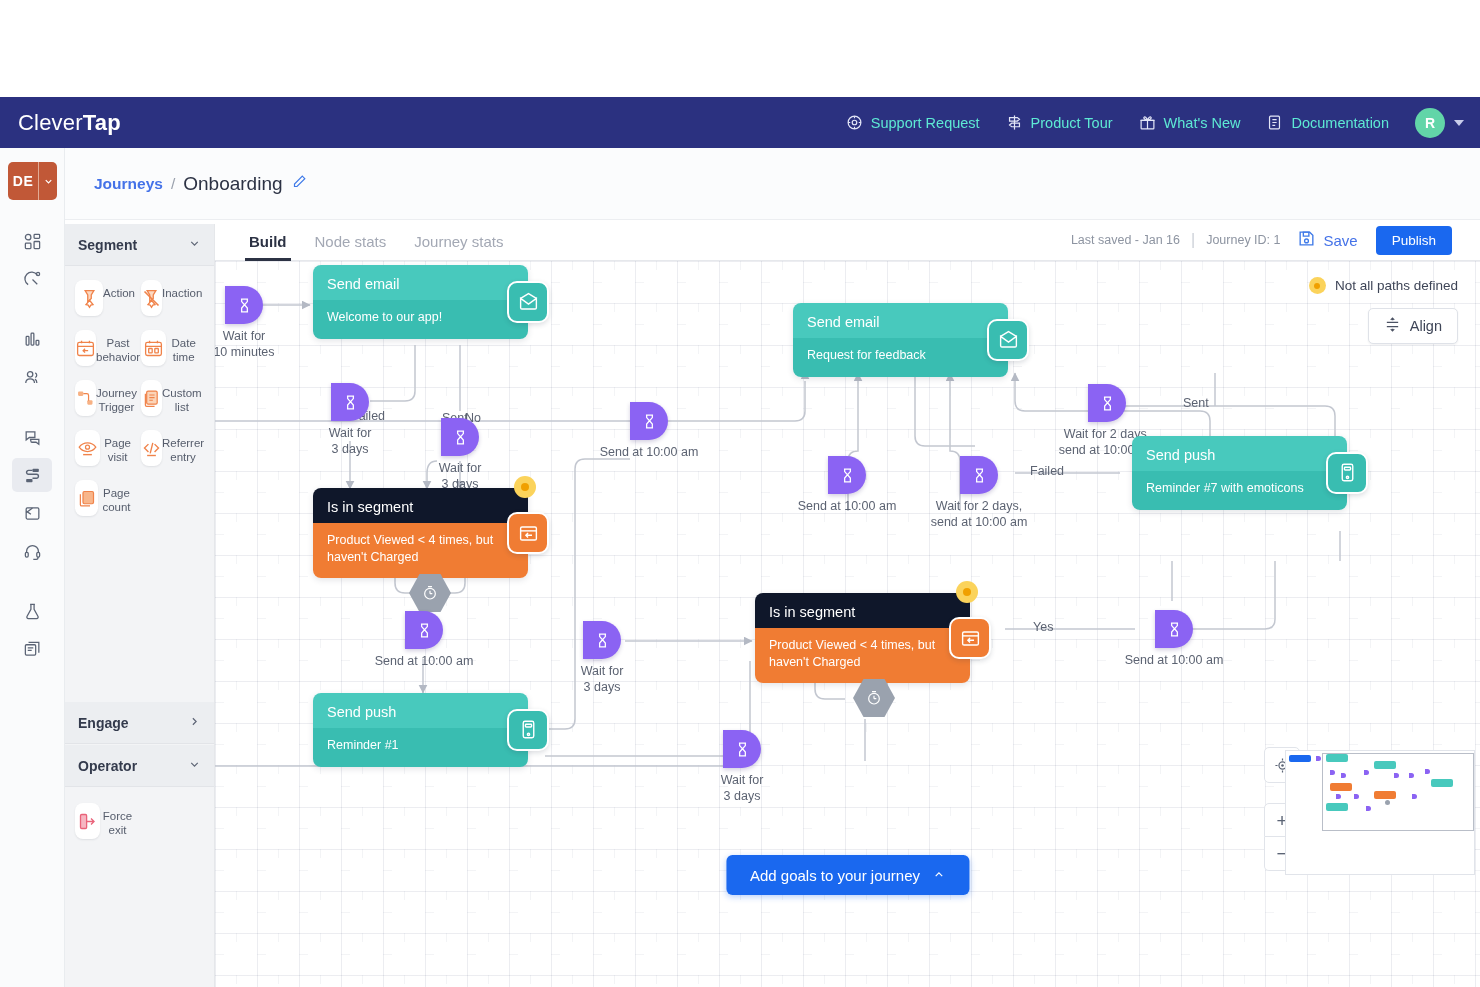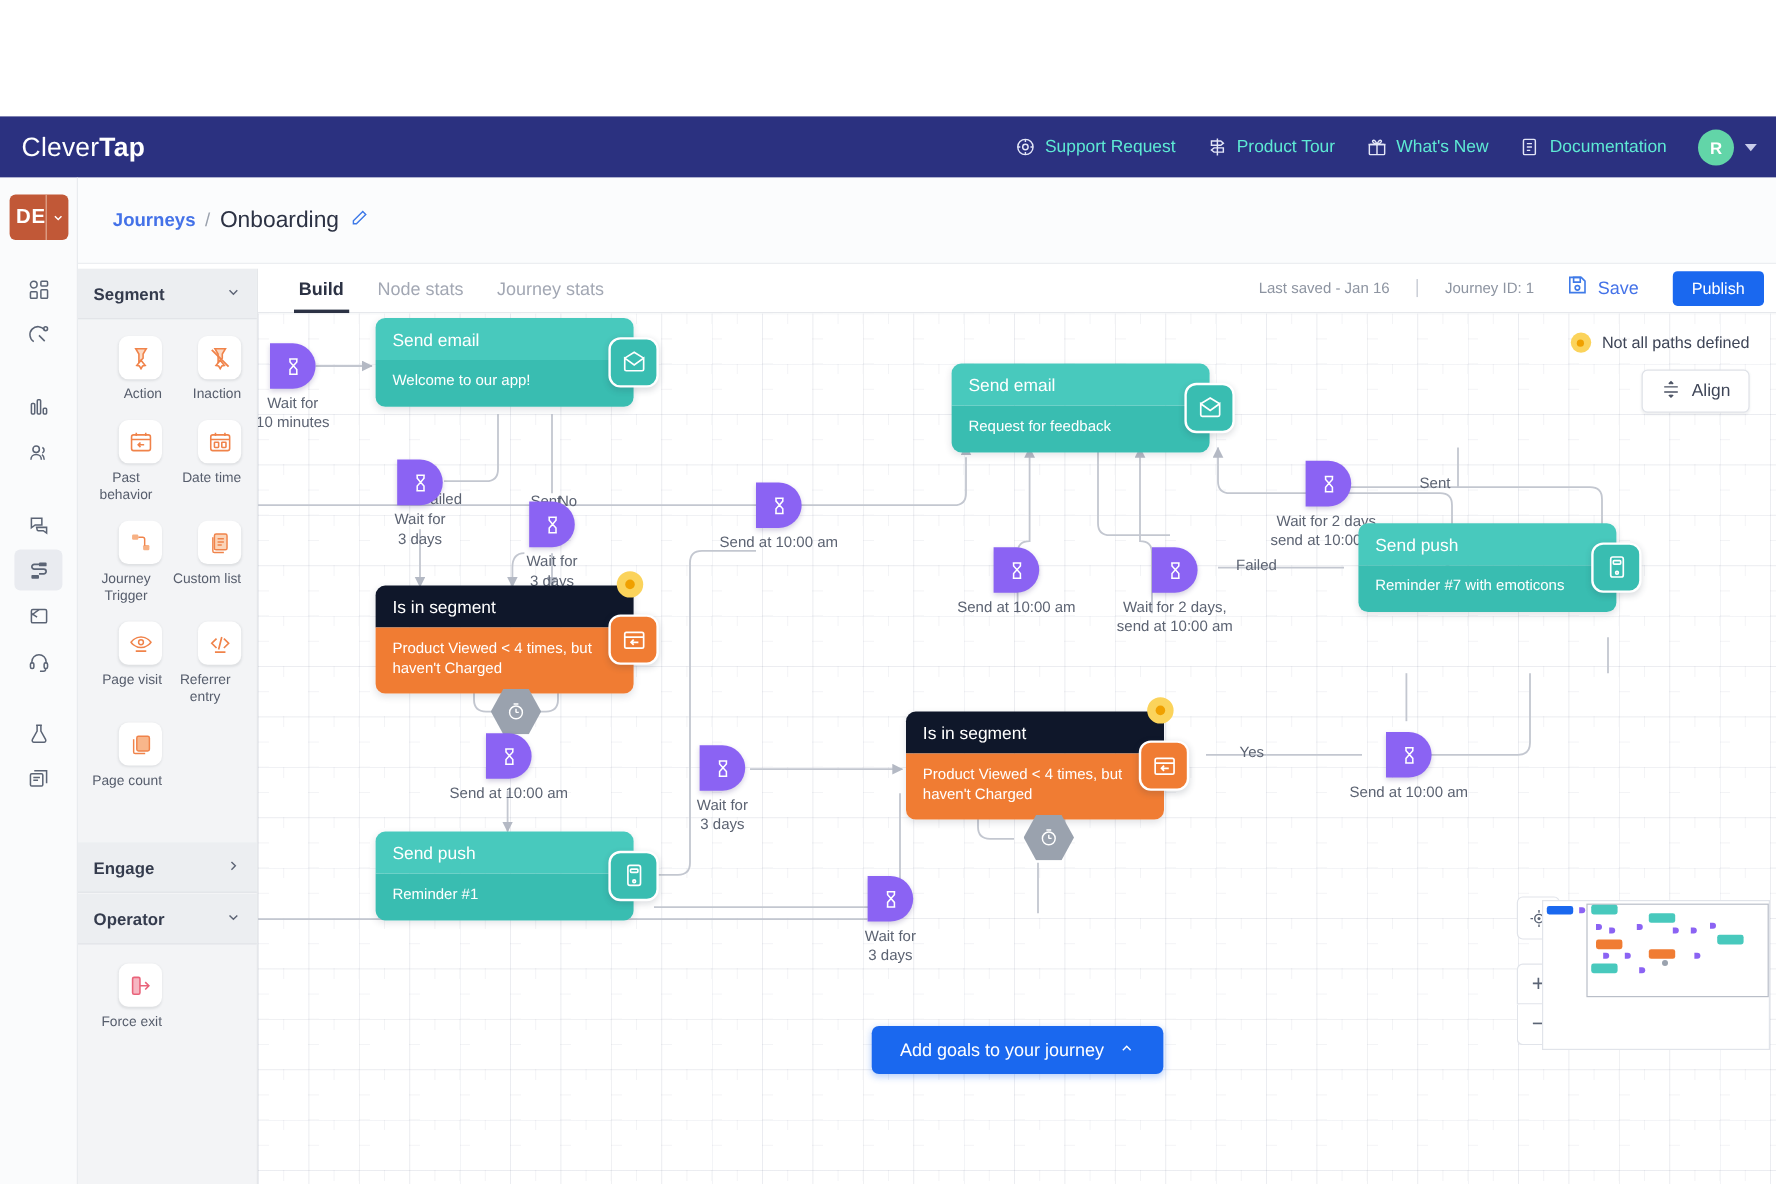--- a/index.html
+++ b/index.html
@@ -32,21 +32,21 @@
 
   
   .rail {
     position:absolute; left:0; top:148px; width:65px; height:839px;
     background:#fafbfc; border-right:1px solid #e9ecef;
   }
   .de-badge {
     position:absolute; left:8px; top:14px; width:49px; height:38px;
     background:#c15837; border-radius:5px; display:flex; align-items:center; overflow:hidden;
   }
-  .de-badge .de-txt { flex:1; color:#fff; font-size:17px; font-weight:700; text-align:right; letter-spacing:.5px;}
+  .de-badge .de-txt { flex:1; color:#fff; font-size:14px; font-weight:700; text-align:center; letter-spacing:.5px;}
   .de-badge .de-div { width:1px; height:100%; background:#e2ab95; }
   .de-badge .de-car { width:18px; display:flex; align-items:center; justify-content:center; }
   .rail-icons { position:absolute; top:76px; left:0; width:64px; }
   .rail-ic {
     width:40px; height:34px; margin:0 auto 4px auto;
     display:flex; align-items:center; justify-content:center;
     border-radius:5px; cursor:pointer; color:#5b6475;
   }
   .rail-ic.active { background:#e9ebf0; }
   .rail-gap { height:22px; }
@@ -67,21 +67,21 @@
     position:absolute; left:65px; top:224px; width:150px; height:767px;
     background:#f3f4f6; border-right:1px solid #e5e7ea;
   }
   .panel-head {
     height:42px; background:#eceef1; border-bottom:1px solid #e2e4e8;
     display:flex; align-items:center; padding:0 13px; cursor:pointer;
   }
   .panel-head .ph-title { font-size:14px; font-weight:700; color:#343b4d; }
   .panel-head .ph-arrow { margin-left:auto; color:#5d6475; font-size:12px; }
   .tile-grid { padding:14px 10px 8px 10px; display:flex; flex-wrap:wrap; gap:4px 6px; }
-  .tile { width:60px; display:flex; flex-direction:column; align-items:flex-end; cursor:pointer; margin-bottom:10px; }
+  .tile { width:60px; display:flex; flex-direction:row; align-items:flex-start; cursor:pointer; margin-bottom:10px; }
   .tile-box {
     width:36px; height:36px; background:#fff; border-radius:8px;
     display:flex; align-items:center; justify-content:center;
     box-shadow:0 1px 2px rgba(40,45,60,.10);
   }
   .tile-label { margin-top:6px; font-size:11.5px; line-height:1.22; color:#565d6c; text-align:center; }
   .sec-engage { position:absolute; left:0; top:478px; width:149px; }
   .sec-operator { position:absolute; left:0; top:521px; width:149px; }
   .op-tiles { position:absolute; left:0; top:563px; width:149px; padding:16px 10px; }
 
@@ -92,21 +92,21 @@
   }
   .tabs { display:flex; height:100%; align-items:flex-end; margin-left:20px; }
   .tab {
     padding:0 14px 10px 14px; font-size:15px; color:#a3a8b4; cursor:pointer;
     position:relative;
   }
   .tab.active { color:#2c3244; font-weight:700; }
   .tab.active:after {
     content:""; position:absolute; left:10px; right:10px; bottom:-1px; height:3px; background:#2c3244;
   }
-  .headright { margin-left:auto; display:flex; align-items:center; gap:10px; padding-right:10px; }
+  .headright { margin-left:auto; display:flex; align-items:center; gap:0; padding-right:28px; }
   .meta { font-size:12.5px; color:#8d94a1; }
   .meta-sep { margin:0 11px; color:#ccd0d8; }
   .save-btn { display:flex; align-items:center; gap:8px; margin-left:16px; cursor:pointer; }
   .save-lbl { color:#4472e8; font-size:15px; }
   .publish {
     margin-left:18px; background:#1a68ef; color:#fff; border:none; border-radius:4px;
     padding:7px 16px; font-size:13.5px; font-family:inherit; cursor:pointer;
   }
 
   

